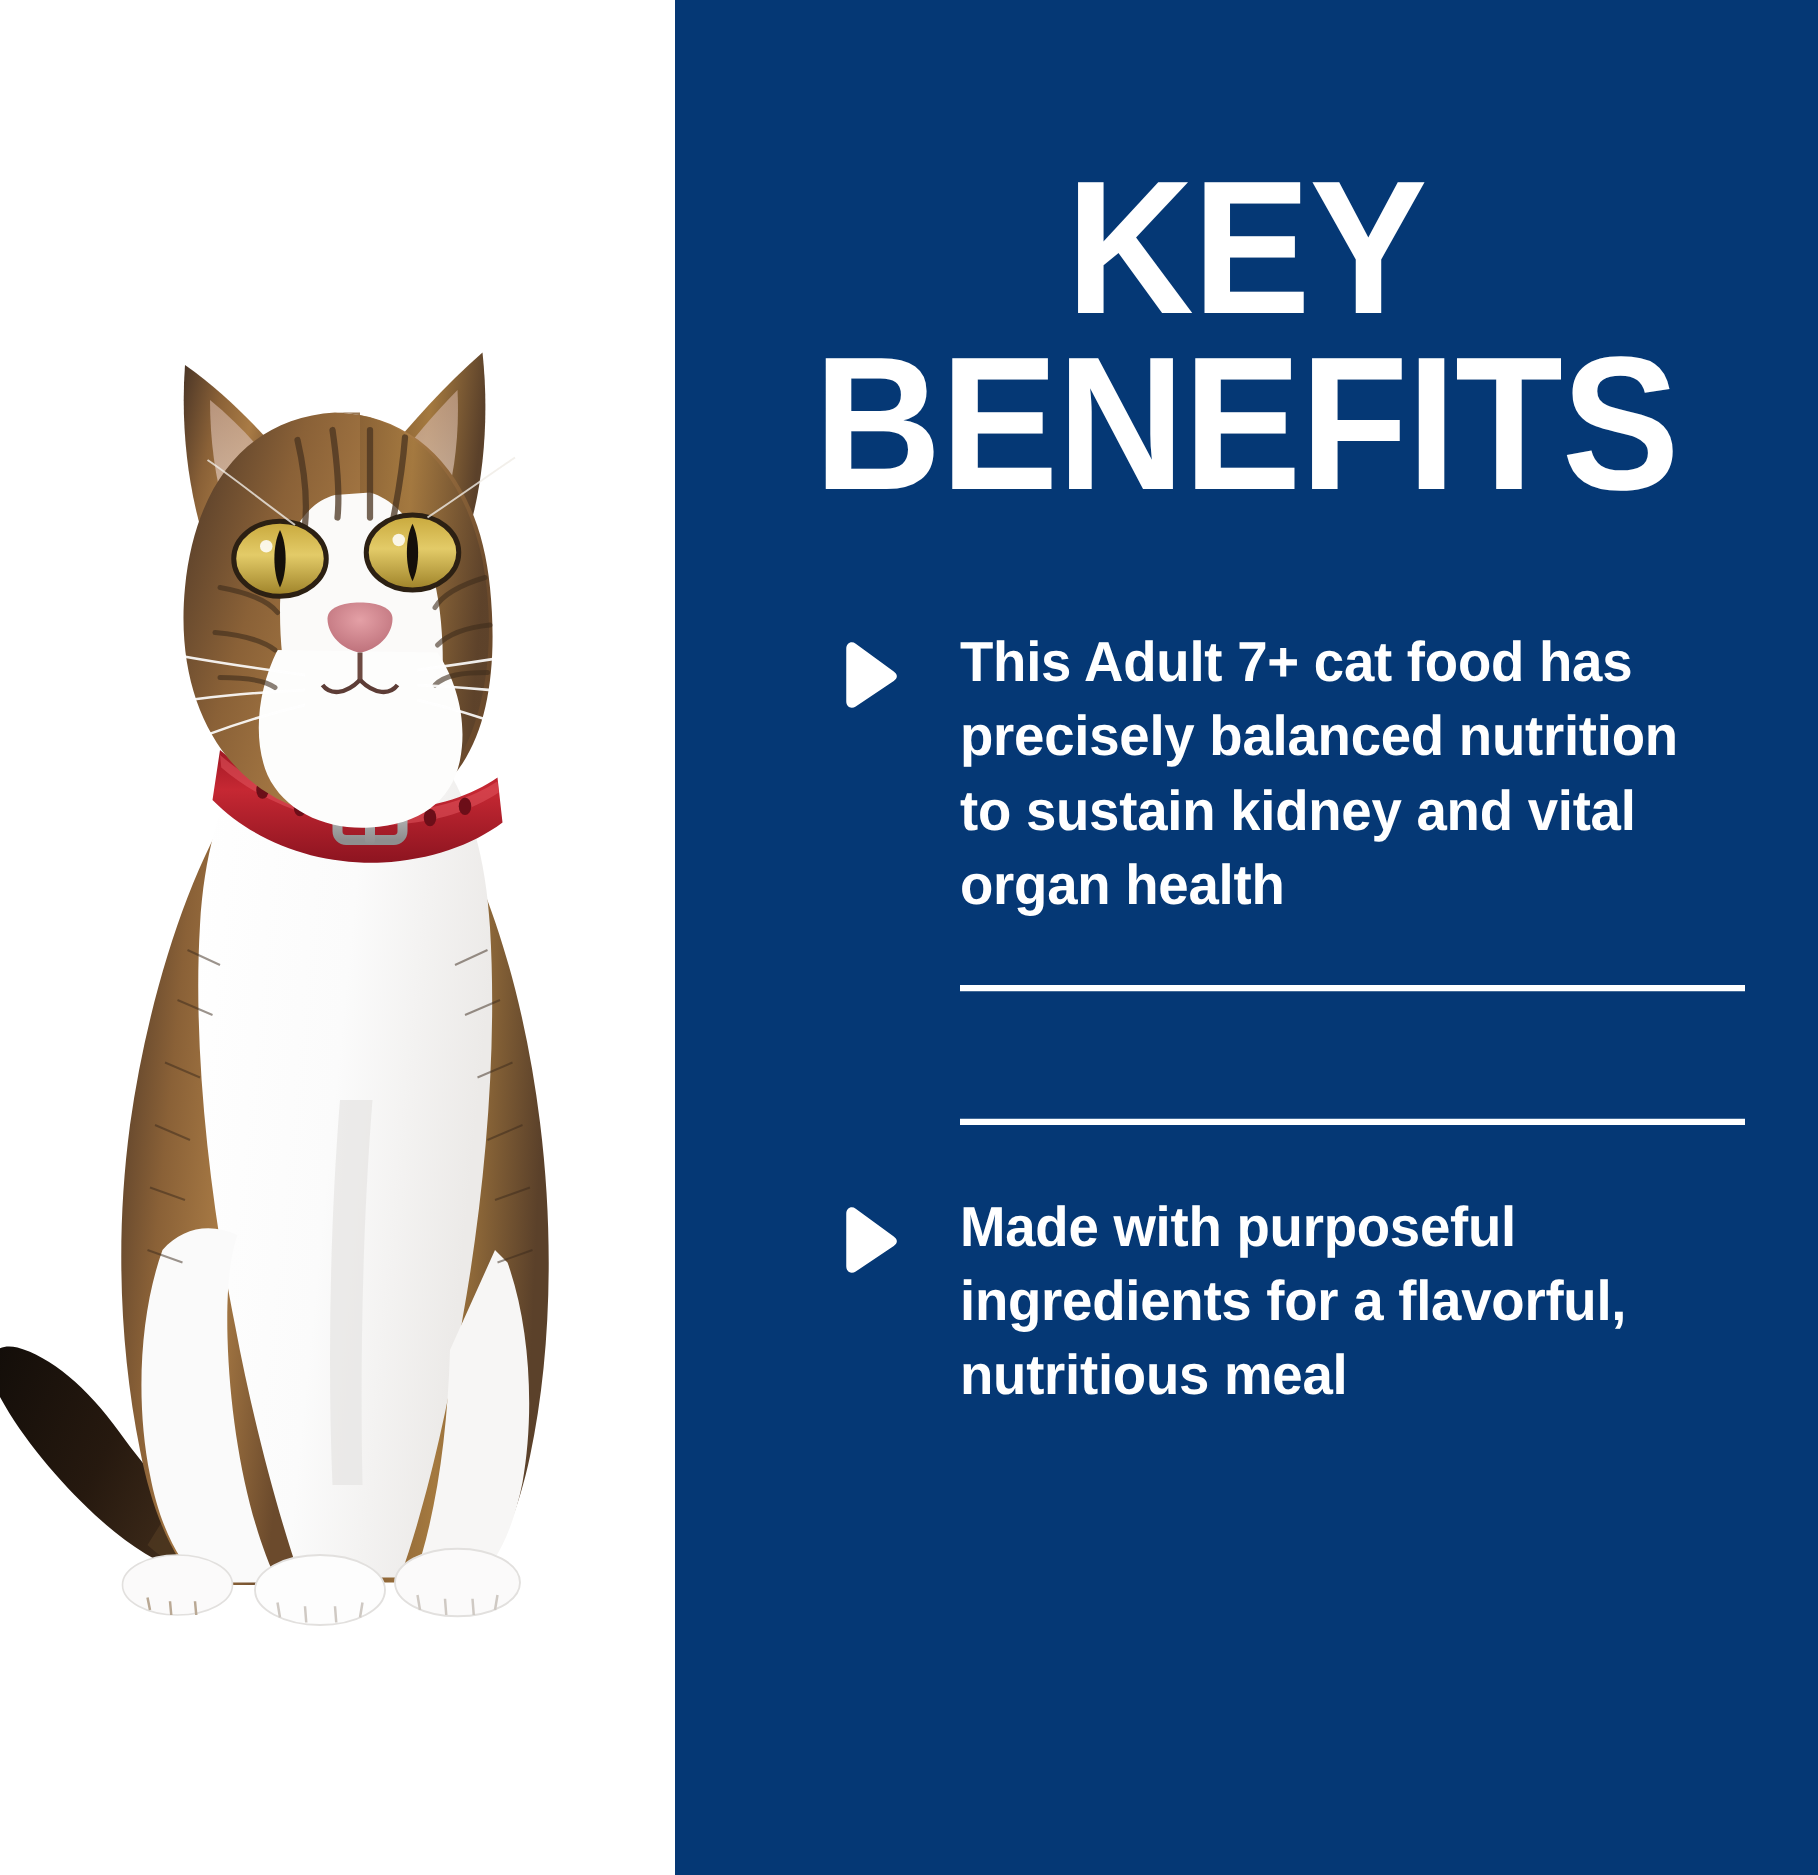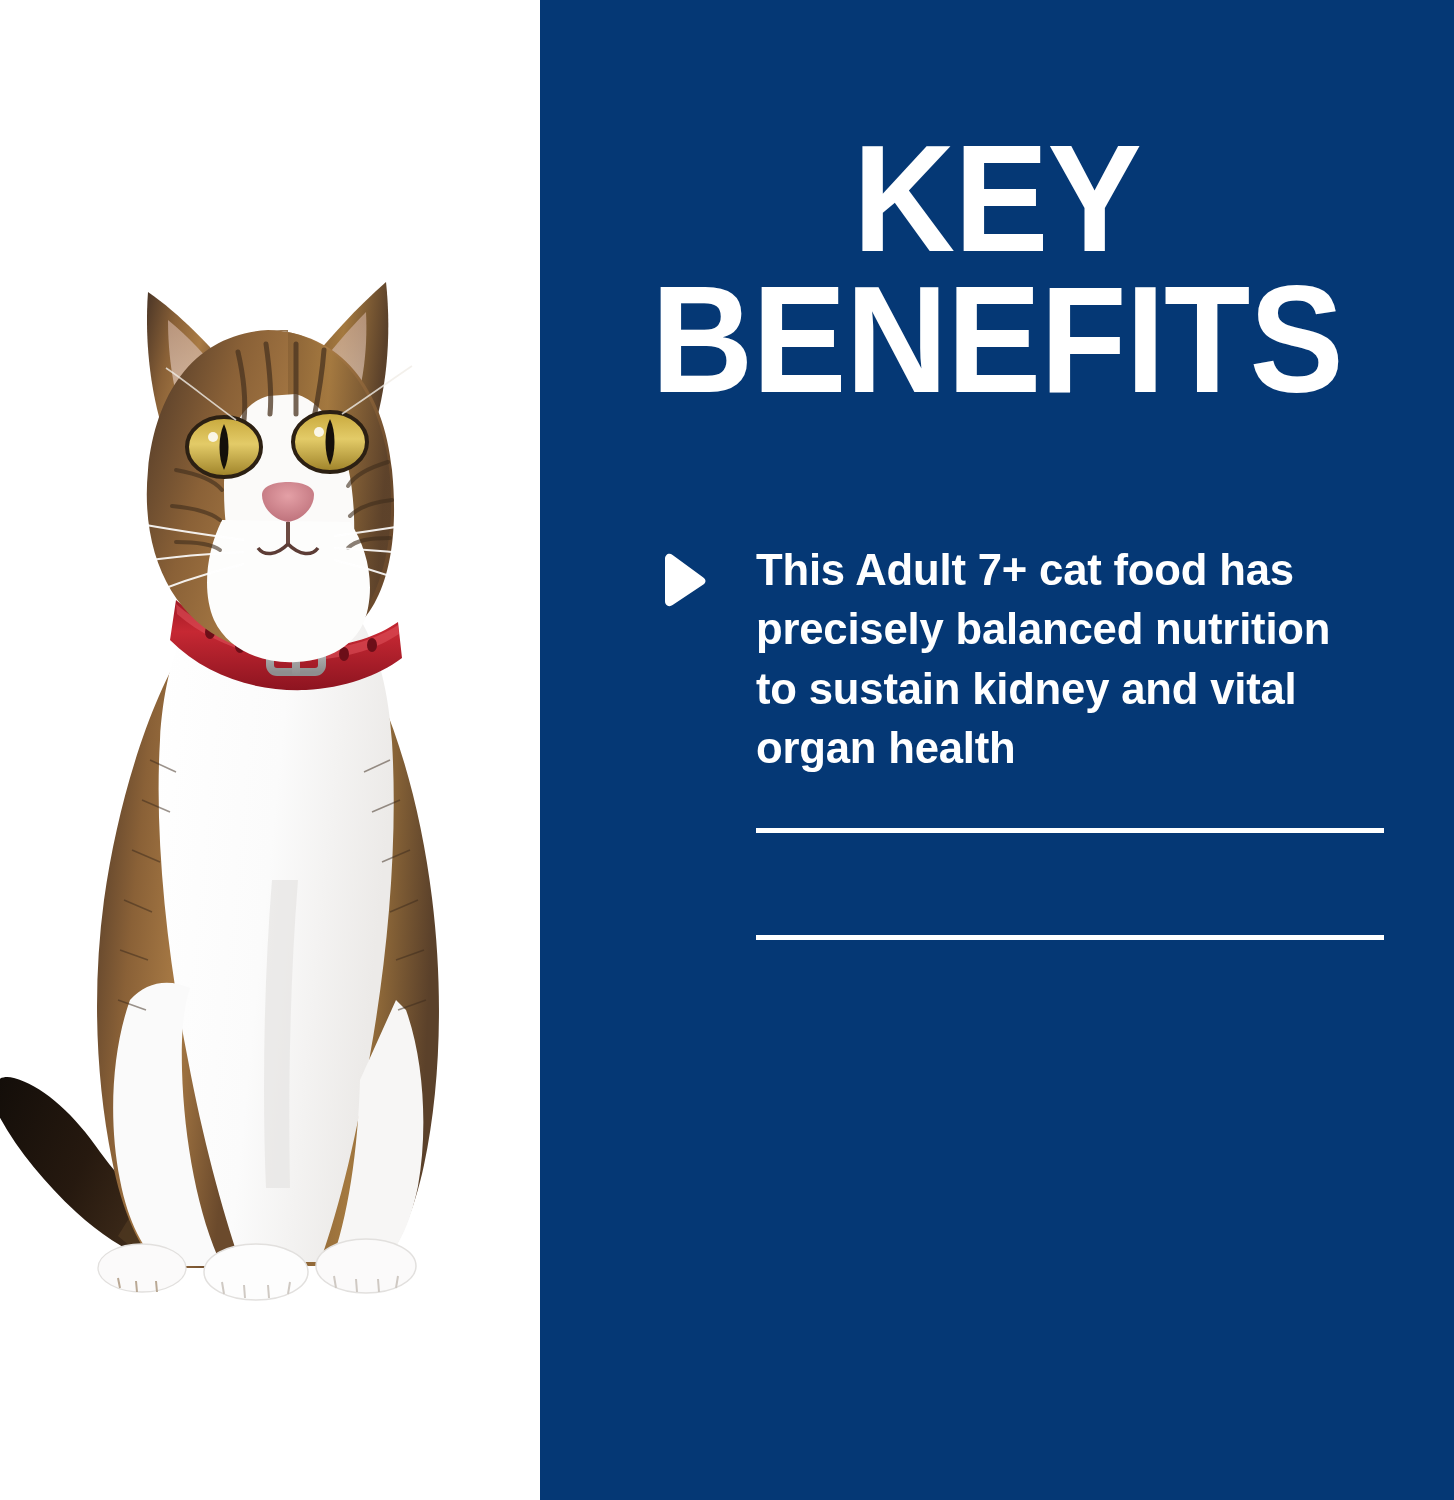--- a/index.html
+++ b/index.html
@@ -63,24 +63,23 @@
     letter-spacing: -1px;
     transform: scaleX(0.93);
     transform-origin: 50% 0;
     text-transform: uppercase;
   }
   .heading .line1 { display: block; }
   .heading .line2 { display: block; }
 
   .bullets {
     position: absolute;
-    left: 118px;
+    left: 130px;
     top: 500px;
     width: 740px;
-    margin-top: 40px;
   }
 
   .bullet-row {
     display: flex;
     align-items: flex-start;
     gap: 0px;
   }
 
   .bullet-marker {
     flex: 0 0 auto;
@@ -342,17 +341,27 @@
 
       <div class="gap-a"></div>
       <div class="divider"></div>
       <div class="gap-b"></div>
 
 
       <div class="gap-c"></div>
       <div class="divider"></div>
       <div class="gap-d"></div>
 
+      <div class="bullet-row">
+        <span class="bullet-marker">
+          <svg width="50" height="54" viewBox="0 0 50 54" aria-hidden="true">
+            <path d="M 7 6 C 7 1.5 11 -0.6 14.6 1.9 L 45 24.2
+                     C 48.3 26.6 48.3 29.4 45 31.8 L 14.6 52.1
+                     C 11 54.6 7 52.5 7 48 Z" fill="#ffffff"></path>
+          </svg>
+        </span>
+        <span class="bullet-text">Made with purposeful ingredients for a flavorful, nutritious meal</span>
+      </div>
 
     </div>
   </div>
 
 </div>
 
 </body></html>

